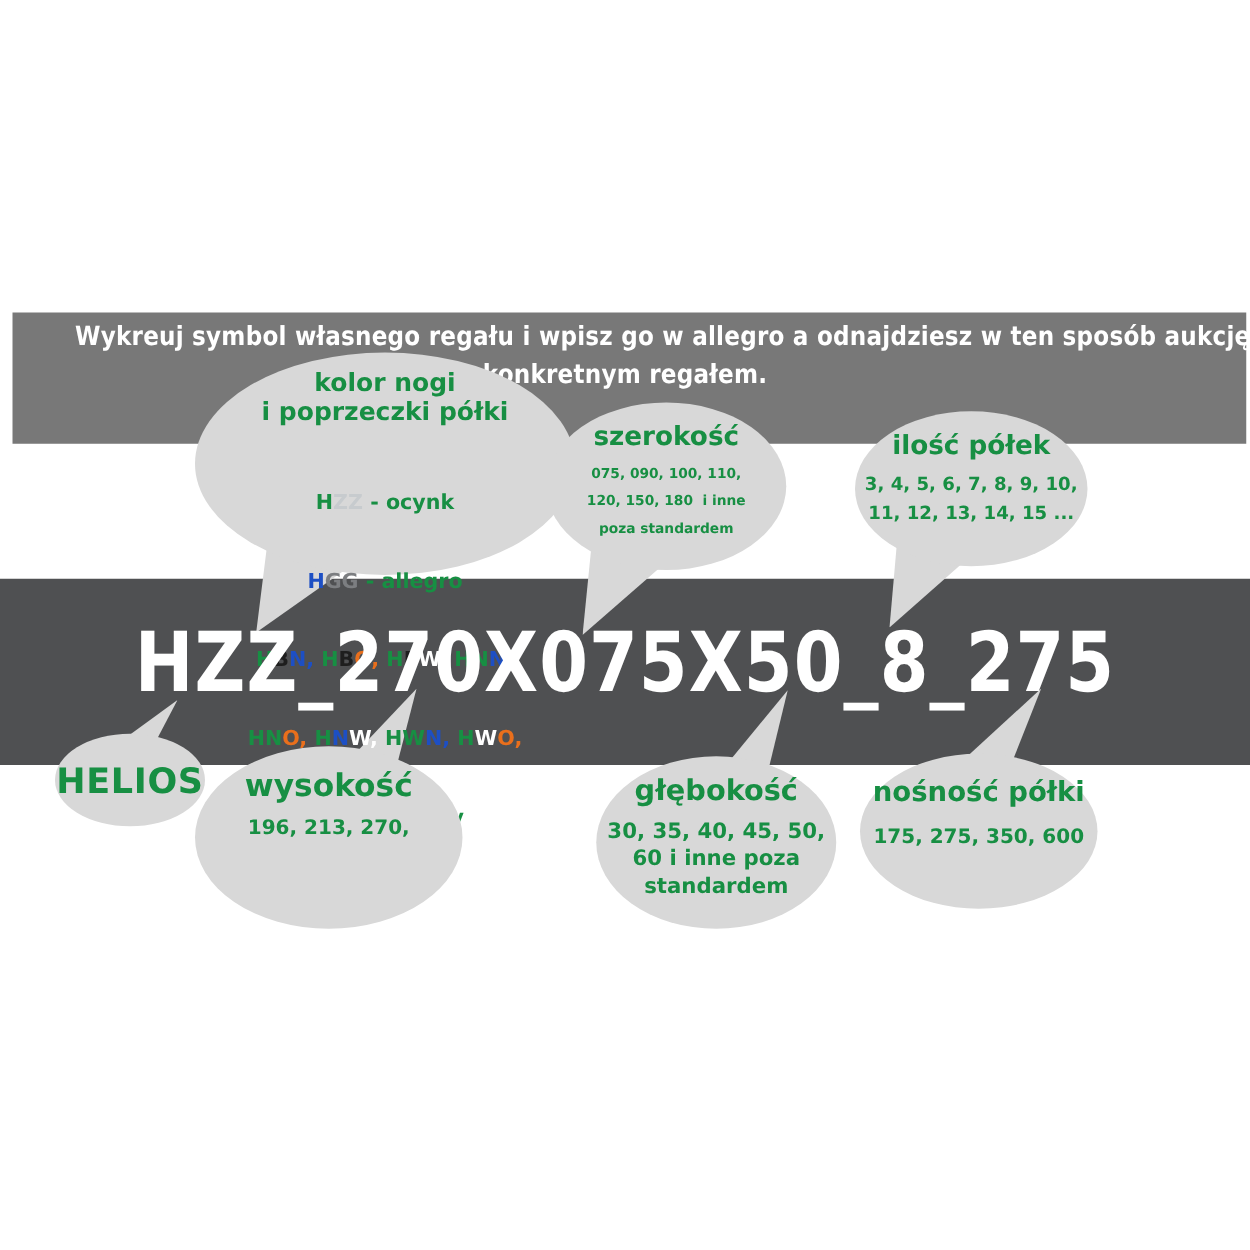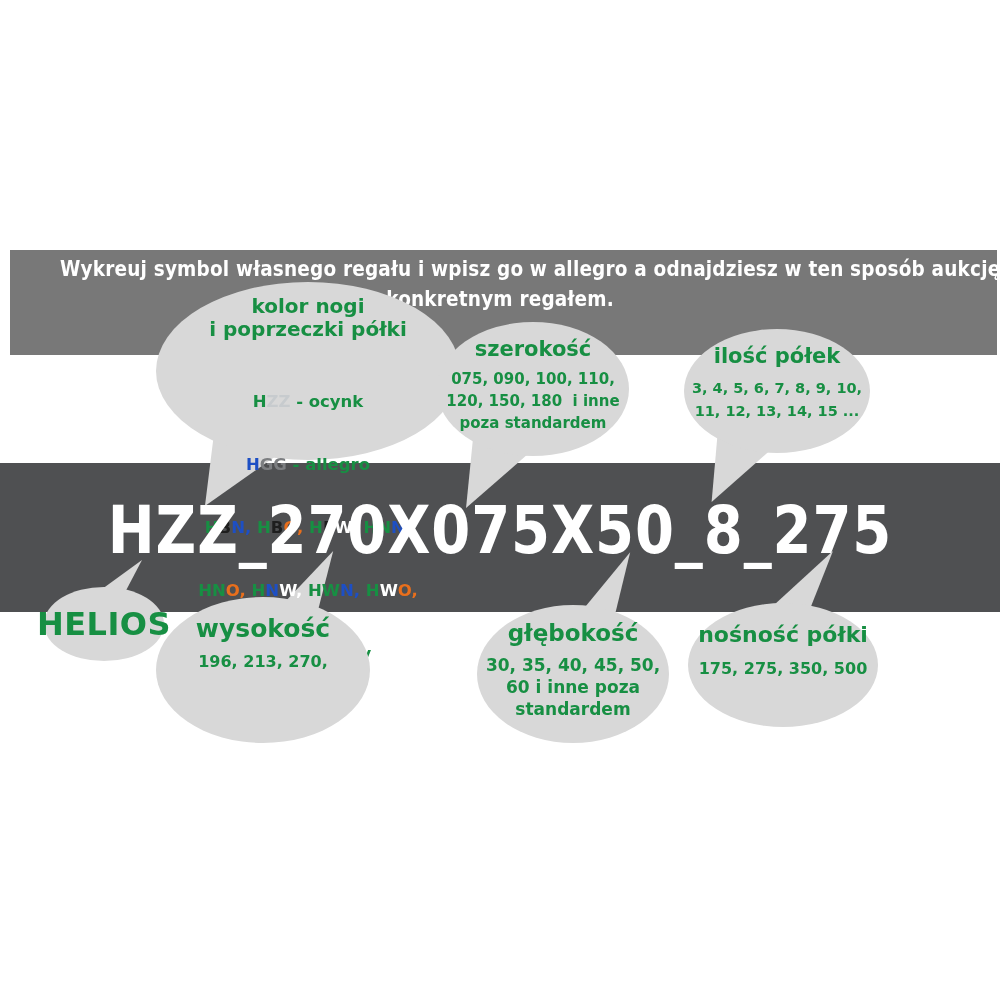--- a/index.html
+++ b/index.html
@@ -37,30 +37,30 @@
   .b-values{font-weight:bold;color:var(--green);}
   .b-values div{white-space:pre;}
 
   .bubble-kolor{left:156px;top:282px;width:304px;height:178px;padding-top:13px;}
   .bubble-kolor .b-title{font-size:20px;line-height:23px;}
   .kolor-codes{margin-top:8px;font-size:16.5px;line-height:21px;font-weight:bold;white-space:pre;}
   .tail-kolor{left:202px;top:420px;width:98px;height:86px;clip-path:polygon(3% 100%,14% 0%,100% 22%);}
 
   .bubble-szerokosc{left:437px;top:322px;width:192px;height:134px;padding-top:15px;}
   .bubble-szerokosc .b-title{font-size:21px;}
-  .bubble-szerokosc .b-values{margin-top:7px;font-size:15px;line-height:22px;}
+  .bubble-szerokosc .b-values{margin-top:7px;font-size:11px;line-height:22px;}
   .tail-szerokosc{left:461px;top:424px;width:84px;height:84px;clip-path:polygon(6% 100%,16% 0%,100% 18%);}
 
   .bubble-ilosc{left:684px;top:329px;width:186px;height:124px;padding-top:15px;}
   .bubble-ilosc .b-title{font-size:21px;}
   .bubble-ilosc .b-values{margin-top:9px;font-size:14.5px;line-height:23px;}
   .tail-ilosc{left:706px;top:420px;width:80px;height:82px;clip-path:polygon(7% 100%,16% 0%,100% 20%);}
 
   .bubble-helios{left:44px;top:587px;width:120px;height:74px;display:flex;align-items:center;justify-content:center;}
-  .bubble-helios .b-title{font-size:32px;letter-spacing:0.5px;}
+  .bubble-helios .b-title{font-size:28px;letter-spacing:0.5px;}
   .tail-helios{left:86px;top:560px;width:56px;height:48px;clip-path:polygon(100% 0%,0% 85%,55% 100%);}
 
   .bubble-wysokosc{left:156px;top:597px;width:214px;height:146px;padding-top:17px;}
   .bubble-wysokosc .b-title{font-size:25px;}
   .bubble-wysokosc .b-values{margin-top:8px;font-size:16px;line-height:22.5px;}
   .tail-wysokosc{left:266px;top:548px;width:70px;height:74px;clip-path:polygon(96% 4%,4% 96%,70% 100%);}
 
   .bubble-glebokosc{left:477px;top:605px;width:192px;height:138px;padding-top:15px;}
   .bubble-glebokosc .b-title{font-size:23px;}
   .bubble-glebokosc .b-values{margin-top:8px;font-size:17px;line-height:22px;}
@@ -140,17 +140,17 @@
     <div class="b-values">
       <div>30, 35, 40, 45, 50,</div>
       <div>60 i inne poza</div>
       <div>standardem</div>
     </div>
   </div>
 
   <div class="bubble bubble-nosnosc">
     <div class="b-title">nośność półki</div>
     <div class="b-values">
-      <div>175, 275, 350, 500</div>
+      <div>175, 275, 350, 600</div>
     </div>
   </div>
 
 </div>
 
 </body></html>

